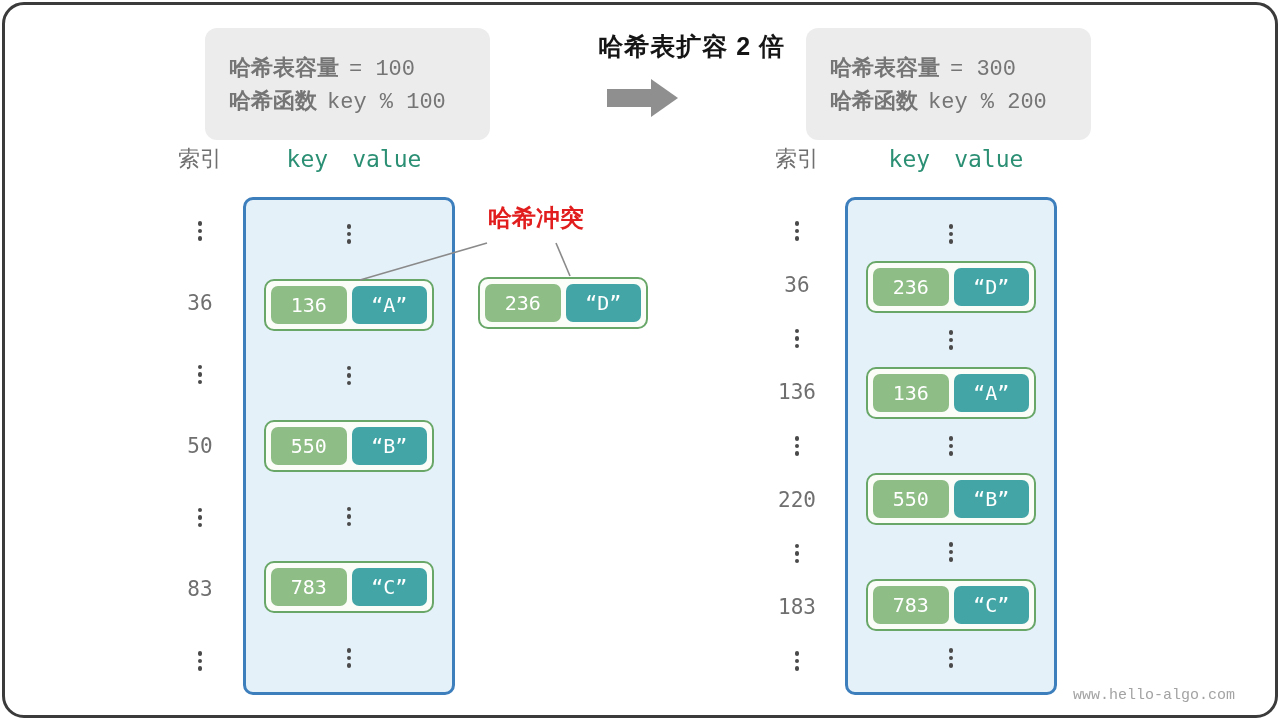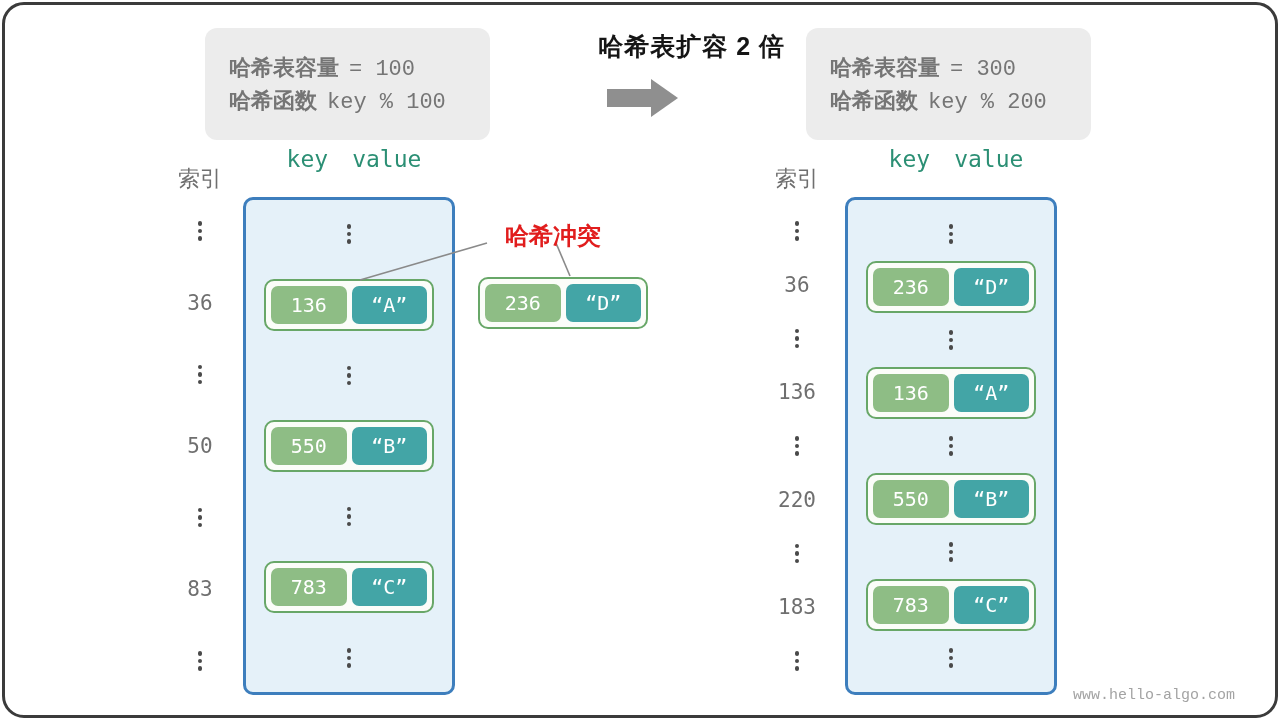--- a/index.html
+++ b/index.html
@@ -15,21 +15,21 @@
   .gray-line .code { font-family:Liberation Mono, monospace; }
 
   #title { position:absolute; left:495px; top:30px; width:290px; text-align:right;
            font-size:25px; font-weight:bold; color:#151515; letter-spacing:1px; white-space:nowrap; }
   .arrow { position:absolute; left:607px; top:79px; width:72px; height:38px; }
   .arrow .body { position:absolute; left:0; top:10px; width:44px; height:18px; background:#8f8f8f; }
   .arrow .head { position:absolute; left:44px; top:0; width:0; height:0;
                  border-top:19px solid transparent; border-bottom:19px solid transparent; border-left:27px solid #8f8f8f; }
 
   .col-header { position:absolute; top:142px; height:34px; display:flex; align-items:center; justify-content:center; }
-  .idx-header { color:#6f6f6f; width:70px; font-size:22px;margin-top:20px; }
+  .idx-header { color:#6f6f6f; width:70px; font-size:22px; }
   .kv-header  { font-family:"DejaVu Sans Mono", monospace; color:var(--kv-header-teal,#2b8f74); font-size:23px;
                 gap:24px; padding-left:10px; width:212px; }
 
   .index-col  { position:absolute; width:70px; height:498px; display:flex; flex-direction:column;
                 justify-content:space-between; padding:8px 0; }
   .bucket-box { position:absolute; width:212px; height:498px; background:var(--box-bg,#e5f1f9);
                 border:3px solid var(--box-border,#3d7ebd); border-radius:10px;
                 display:flex; flex-direction:column; justify-content:space-between; padding:8px 0; }
   .row { height:52px; display:flex; align-items:center; justify-content:center;
          font-family:"DejaVu Sans Mono", monospace; font-size:21px; color:#6f6f6f; }
@@ -39,22 +39,22 @@
 
   .pill { width:170px; height:52px; background:#fbfdf9; border:2.5px solid var(--pill-border,#68a768);
           border-radius:10px; display:flex; align-items:center; justify-content:center; gap:5px; padding:0 5px; }
   .pill .kcell, .pill .vcell { flex:1; height:38px; border-radius:7px; color:#fff;
           font-family:"DejaVu Sans Mono", monospace; font-size:20px;
           display:flex; align-items:center; justify-content:center; }
   .kcell { background:var(--key-bg,#8ebd85); }
   .vcell { background:var(--value-bg,#43a5a6); }
 
   #collision-lines { position:absolute; left:0; top:0; pointer-events:none; }
-  #collision-label { position:absolute; left:488px; top:220px; font-size:24px; font-weight:bold;
-                     color:var(--collision-red,#e11d1d); white-space:nowrap;margin-left:17px; }
+  #collision-label { position:absolute; left:488px; top:202px; font-size:24px; font-weight:bold;
+                     color:var(--collision-red,#e11d1d); white-space:nowrap; }
   #collision-pill  { position:absolute; left:478px; top:277px; }
 
   #watermark { position:absolute; right:45px; bottom:16px; font-family:Liberation Mono, monospace;
                font-size:15px; color:#a3a3a3;margin-top:32px; }
 </style>
 </head>
 <body>
 
 <div id="canvas">
   <div class="frame"></div>

